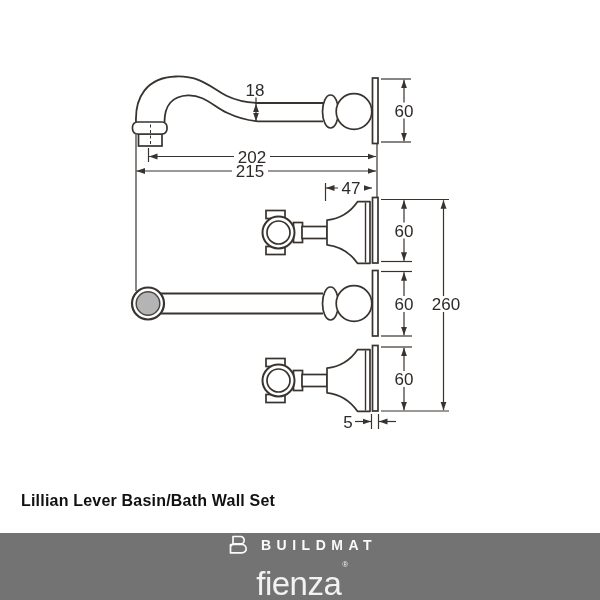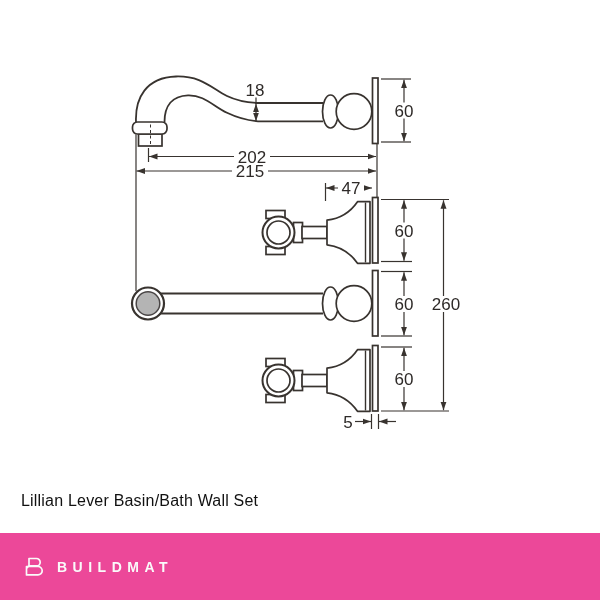--- a/index.html
+++ b/index.html
@@ -8,28 +8,29 @@
     font-family:"Liberation Sans", sans-serif;
     position:relative;overflow:hidden;
   }
   .drawing-wrap{position:absolute;left:0;top:0;width:572px;height:460px;}
   .dim-text{
     font-size:17px;fill:#2e2a28;
     font-family:"Liberation Sans", sans-serif;
   }
   .product-title{
     position:absolute;left:21px;top:492px;
-    font-size:16px;font-weight:normal;color:#111111;
+    font-size:16px;font-weight:bold;color:#111111;
     letter-spacing:.2px;
   }
   .footer-bar{
     position:absolute;left:0;top:533px;width:600px;height:67px;
-    background:#ec4899;display:flex;align-items:center;
+    background:#737373;display:flex;align-items:center;
     justify-content:space-between;box-sizing:border-box;
     padding:0 19px 0 22px;
+    flex-direction:column;
   }
   .brand-left{display:flex;align-items:center;gap:11px;}
   .brand-left .wordmark{
     color:#fafafa;font-size:14px;font-weight:bold;
     letter-spacing:5.5px;line-height:1;
   }
   .brand-right{color:#f2f2f2;font-size:33px;line-height:1;position:relative;letter-spacing:-0.5px;}
   .brand-right sup{font-size:8px;position:relative;top:-16px;left:1px;}
 </style>
 </head>
@@ -154,13 +155,16 @@
   <div class="brand-left">
     <svg width="24" height="24" viewBox="0 0 24 24">
       <g fill="none" stroke="#fafafa" stroke-width="1.7" stroke-linejoin="round">
         <path d="M7,3.5 H14.5 A3.7,3.7 0 0 1 18.2,7.2 A3.7,3.7 0 0 1 14.5,10.9 H7 Z"></path>
         <path d="M4.5,11.5 H16 A4.2,4.2 0 0 1 20.2,15.7 A4.2,4.2 0 0 1 16,19.9 H4.5 Z"></path>
         <path d="M7,10.9 L4.5,13.2"></path>
       </g>
     </svg>
     <span class="wordmark">BUILDMAT</span>
   </div>
+  <div class="brand-right">
+    <span>fienza</span><sup>®</sup>
+  </div>
 </div>
 
 </body></html>

